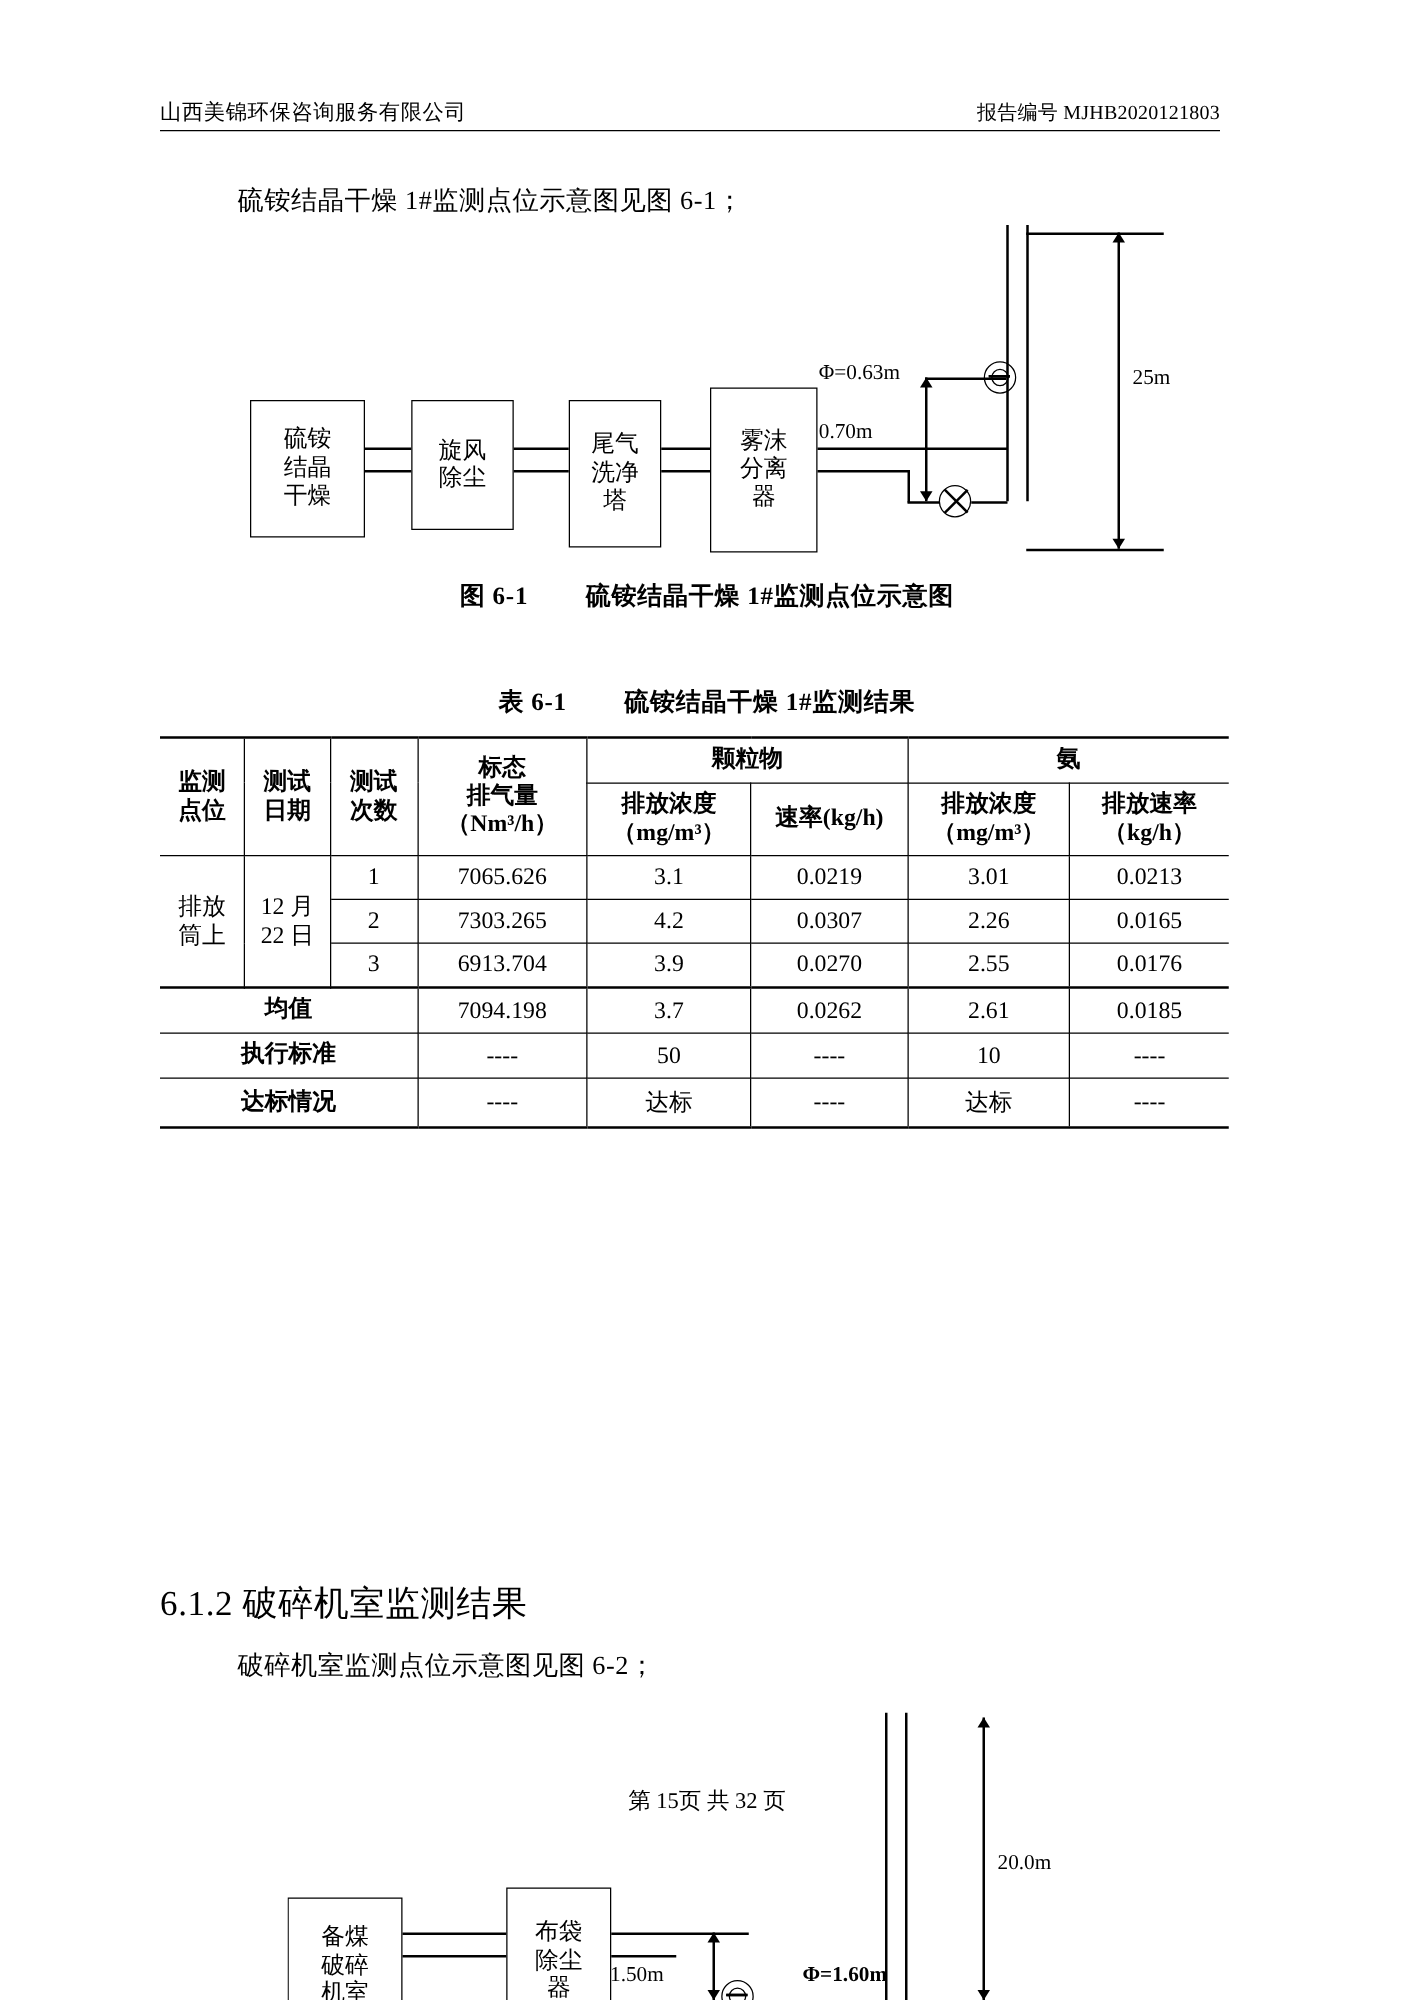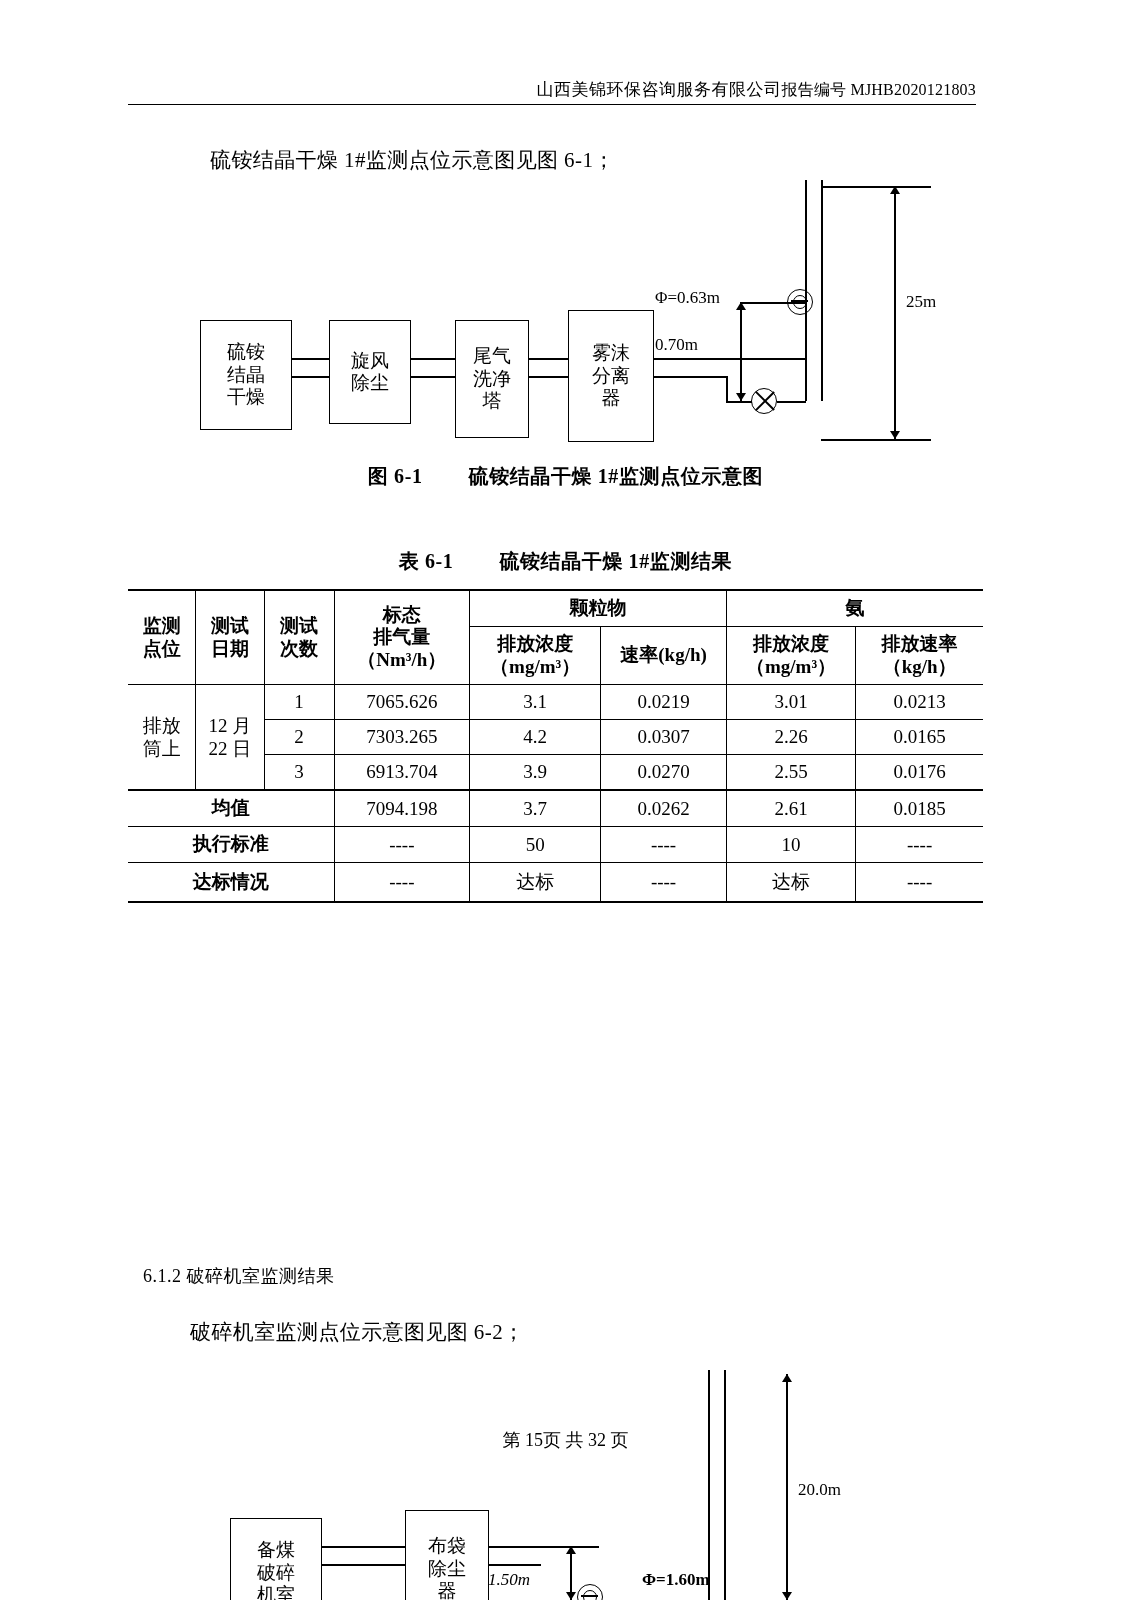--- a/index.html
+++ b/index.html
@@ -18,50 +18,49 @@
     overflow: hidden;
     background: #fff;
   }
   
   .header {
     position: absolute;
     left: 128px;
     top: 78px;
     width: 848px;
     display: flex;
-    justify-content: flex-end;
+    justify-content: space-between;
     align-items: flex-end;
     font-size: 17px;
   }
   .header-left { letter-spacing: 0.5px; }
   .header-right { font-size: 16px; letter-spacing: 0.2px; }
   .header-rule {
     position: absolute;
     left: 128px;
     top: 104px;
     width: 848px;
     height: 1px;
     background: #000;
   }
   
   .para {
     position: absolute;
     font-size: 21px;
     letter-spacing: 0.4px;
     white-space: nowrap;
   }
-  #para1 { left: 190px; top: 146px; margin-left: 20px; }
+  #para1 { left: 190px; top: 146px; }
   #para2 { left: 180px; top: 503px; }
   #para3 { left: 190px; top: 1318px; }
   .heading {
     position: absolute;
-    font-size: 18px;
+    font-size: 28px;
     letter-spacing: 0.5px;
     white-space: nowrap;
-    margin-left: 15px;
   }
   #heading612 { left: 128px; top: 1264px; }
   .fig-caption {
     position: absolute;
     width: 1131px;
     text-align: center;
     font-size: 20px;
     font-weight: bold;
     letter-spacing: 0.6px;
   }
@@ -416,21 +415,21 @@
     <div class="dbox" style="left:175px; top:140px; width:84px; height:118px;">
       <span>布袋</span>
       <span>除尘</span>
       <span>器</span>
     </div>
     <div class="hline" style="left:92px; top:176px; width:83px;"></div>
     <div class="hline" style="left:92px; top:194px; width:83px;"></div>
     <div class="hline" style="left:259px; top:176px; width:110px;"></div>
     <div class="hline" style="left:259px; top:194px; width:52px;"></div>
 
-    <div class="dlabel" style="left:258px; top:200px;font-style:italic;">1.50m</div>
+    <div class="dlabel" style="left:258px; top:200px;">1.50m</div>
     <div class="arrow-v" style="left:340px; top:176px; height:54px;"></div>
     <div class="dlabel" style="left:412px; top:200px;font-weight:bold;">Φ=1.60m</div>
     <div class="circle-meter" style="left:347px; top:214px;">
       <div class="circle-inner"></div>
     </div>
   </div>
 
 </div>
 
 </body></html>

